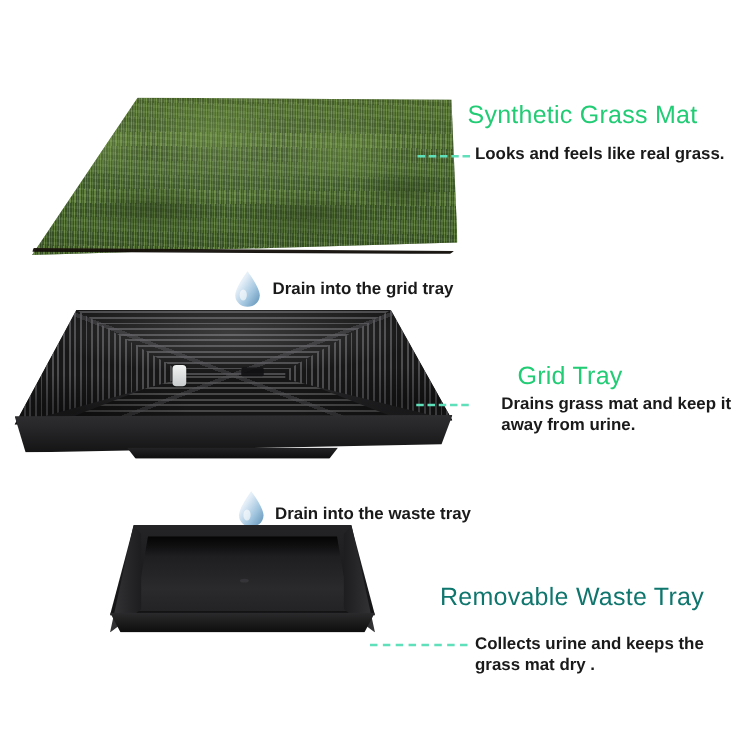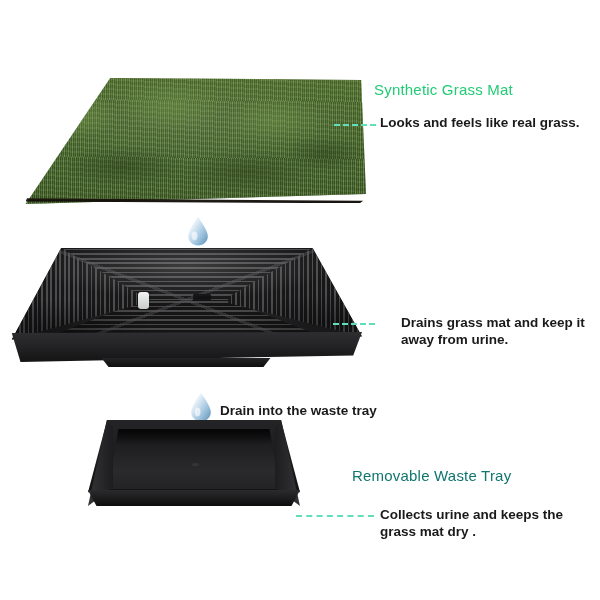--- a/index.html
+++ b/index.html
@@ -8,21 +8,21 @@
     font-family:"Liberation Sans", sans-serif;
     overflow:hidden;position:relative;
   }
   .stage{position:absolute;inset:0;}
 
   
   .abs{position:absolute;font-weight:bold;}
 
   
   .heading{
-    font-size:15px;font-weight:400;letter-spacing:.2px;
+    font-size:20px;font-weight:400;letter-spacing:.2px;
     white-space:nowrap;line-height:1;
   }
   .body-copy{
     font-size:13.5px;color:#1a1a1a;line-height:1.28;
     white-space:pre-line;
   }
   .drain-label{
     font-size:13.5px;color:#1a1a1a;white-space:nowrap;line-height:1;
   }
 
@@ -201,37 +201,39 @@
           <stop offset="0%" stop-color="#ffffff"></stop>
           <stop offset="30%" stop-color="#e3eef7"></stop>
           <stop offset="65%" stop-color="#9fc4de"></stop>
           <stop offset="100%" stop-color="#5d8fb5"></stop>
         </linearGradient>
       </defs>
       <path d="M11 1 C11 1 1.2 14 1.2 20.2 C1.2 25.6 5.6 29.4 11 29.4 C16.4 29.4 20.8 25.6 20.8 20.2 C20.8 14 11 1 11 1 Z" fill="url(#dropGrad1)"></path>
       <ellipse cx="7.6" cy="20" rx="2.9" ry="4.4" fill="#ffffff" opacity="0.62"></ellipse>
     </svg>
   </div>
+  <div class="abs drain-label" style="left:218px;top:224px;">Drain into the grid tray</div>
 
   <div class="abs grid-wrap">
     <div class="grid-top">
       <div class="quad q-top"></div>
       <div class="quad q-bottom"></div>
       <div class="quad q-left"></div>
       <div class="quad q-right"></div>
       <div class="grid-diag"></div>
       <div class="grid-sheen"></div>
       <div class="grid-slot"></div>
       <div class="grid-logo"></div>
     </div>
     <div class="grid-skirt"></div>
     <div class="grid-foot"></div>
   </div>
 
   <div class="abs leader" style="left:333px;top:323px;width:42px;"></div>
+  <div class="abs heading" style="left:414px;top:291px;color:#21cc75;">Grid Tray</div>
   <div class="abs body-copy" style="left:381px;top:314px;width:215px;margin-left:20px;">Drains grass mat and keep it
 away from urine.</div>
 
   <div class="abs" style="left:190px;top:392px;">
     <svg class="droplet" viewBox="0 0 22 30" xmlns="http://www.w3.org/2000/svg">
       <defs>
         <linearGradient id="dropGrad2" x1="0" y1="0" x2="1" y2="1">
           <stop offset="0%" stop-color="#ffffff"></stop>
           <stop offset="30%" stop-color="#e3eef7"></stop>
           <stop offset="65%" stop-color="#9fc4de"></stop>

